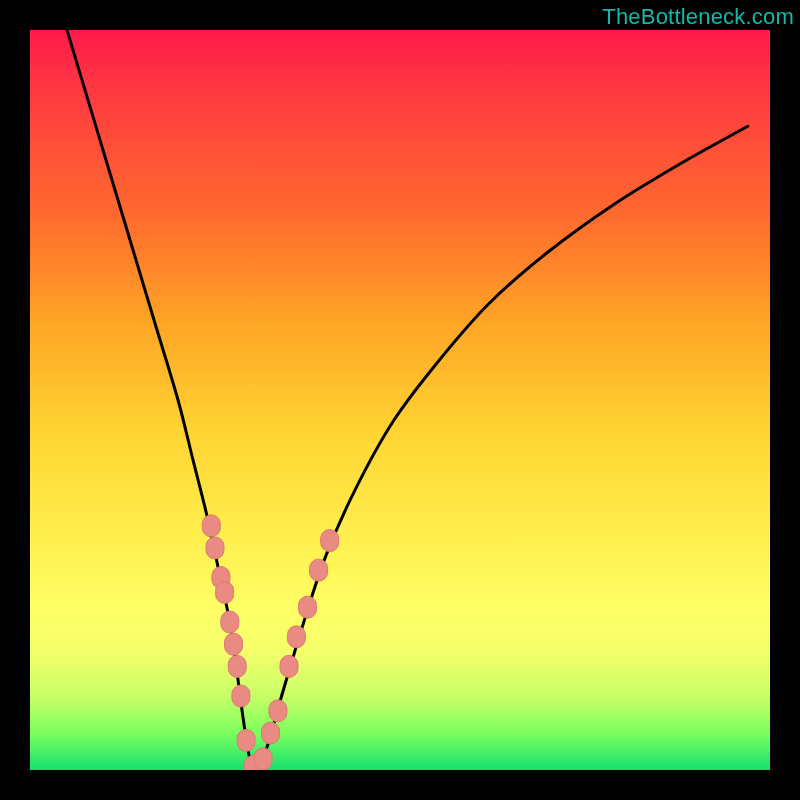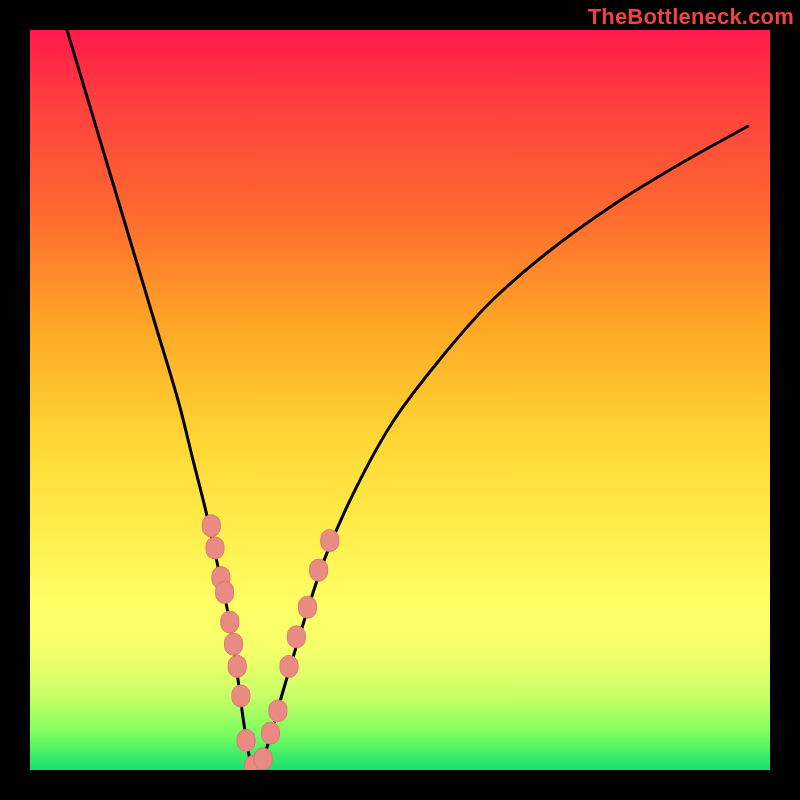--- a/index.html
+++ b/index.html
@@ -37,23 +37,23 @@
       #f4ff6a 84%,
       #c8ff66 90%,
       #7dff5e 95%,
       #16e06e 100%
     );
   }
   .watermark {
     position: absolute;
     top: 4px;
     right: 6px;
-    color: #ef4444;
+    color: #14b8a6;
     font-size: 22px;
-    font-weight: 700;
+    font-weight: 400;
     letter-spacing: 0.2px;
     user-select: none;
   }
   svg.curve {
     position: absolute;
     left: 0;
     top: 0;
     width: 740px;
     height: 740px;
   }

